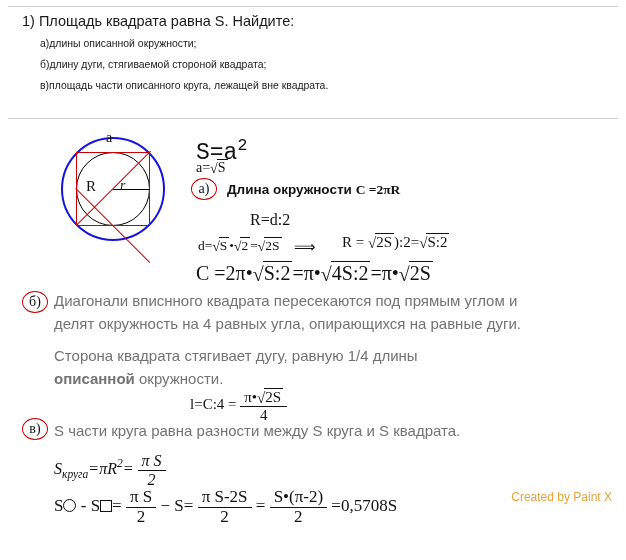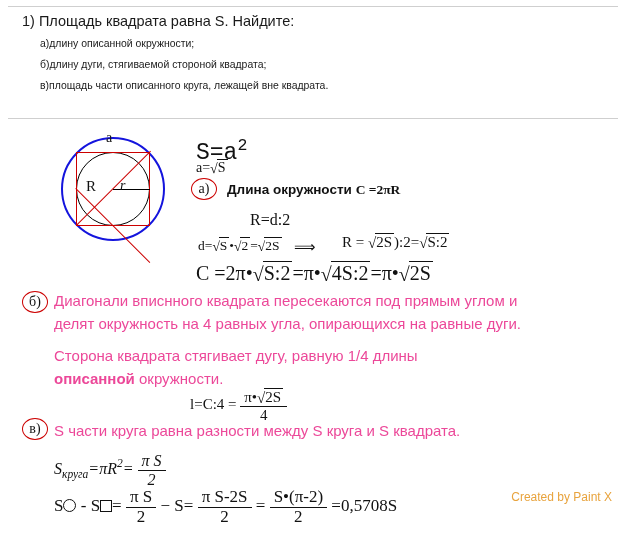--- a/index.html
+++ b/index.html
@@ -152,21 +152,21 @@
 
   .arrow {
     display: inline-block;
     letter-spacing: -2px;
   }
 
   
   .para {
     position: absolute;
     font-size: 15px;
-    color: #ec4899;
+    color: #737373;
     line-height: 1.5;
   }
 
   .footer {
     position: absolute;
     right: 14px;
     bottom: 8px;
     font-size: 12px;
     color: #e8a33d;
     font-family: "Liberation Sans", sans-serif;
@@ -189,21 +189,21 @@
 </style>
 </head>
 <body>
 
 <div class="page">
 
   <div class="rule top"></div>
 
   <div class="task-block">
     <div class="task-line">1) Площадь квадрата равна S.  Найдите:</div>
-    <div class="task-line sub">а)длину описанной окружности;</div>
+    <div class="task-line sub">а)длины описанной окружности;</div>
     <div class="task-line sub">б)длину дуги, стягиваемой стороной  квадрата;</div>
     <div class="task-line sub">в)площадь части описанного круга, лежащей вне квадрата.</div>
   </div>
 
   <div class="rule mid"></div>
 
   <div class="figure">
     <div class="fig-circle"></div>
     <div class="fig-inner-circle"></div>
     <div class="fig-square"></div>

